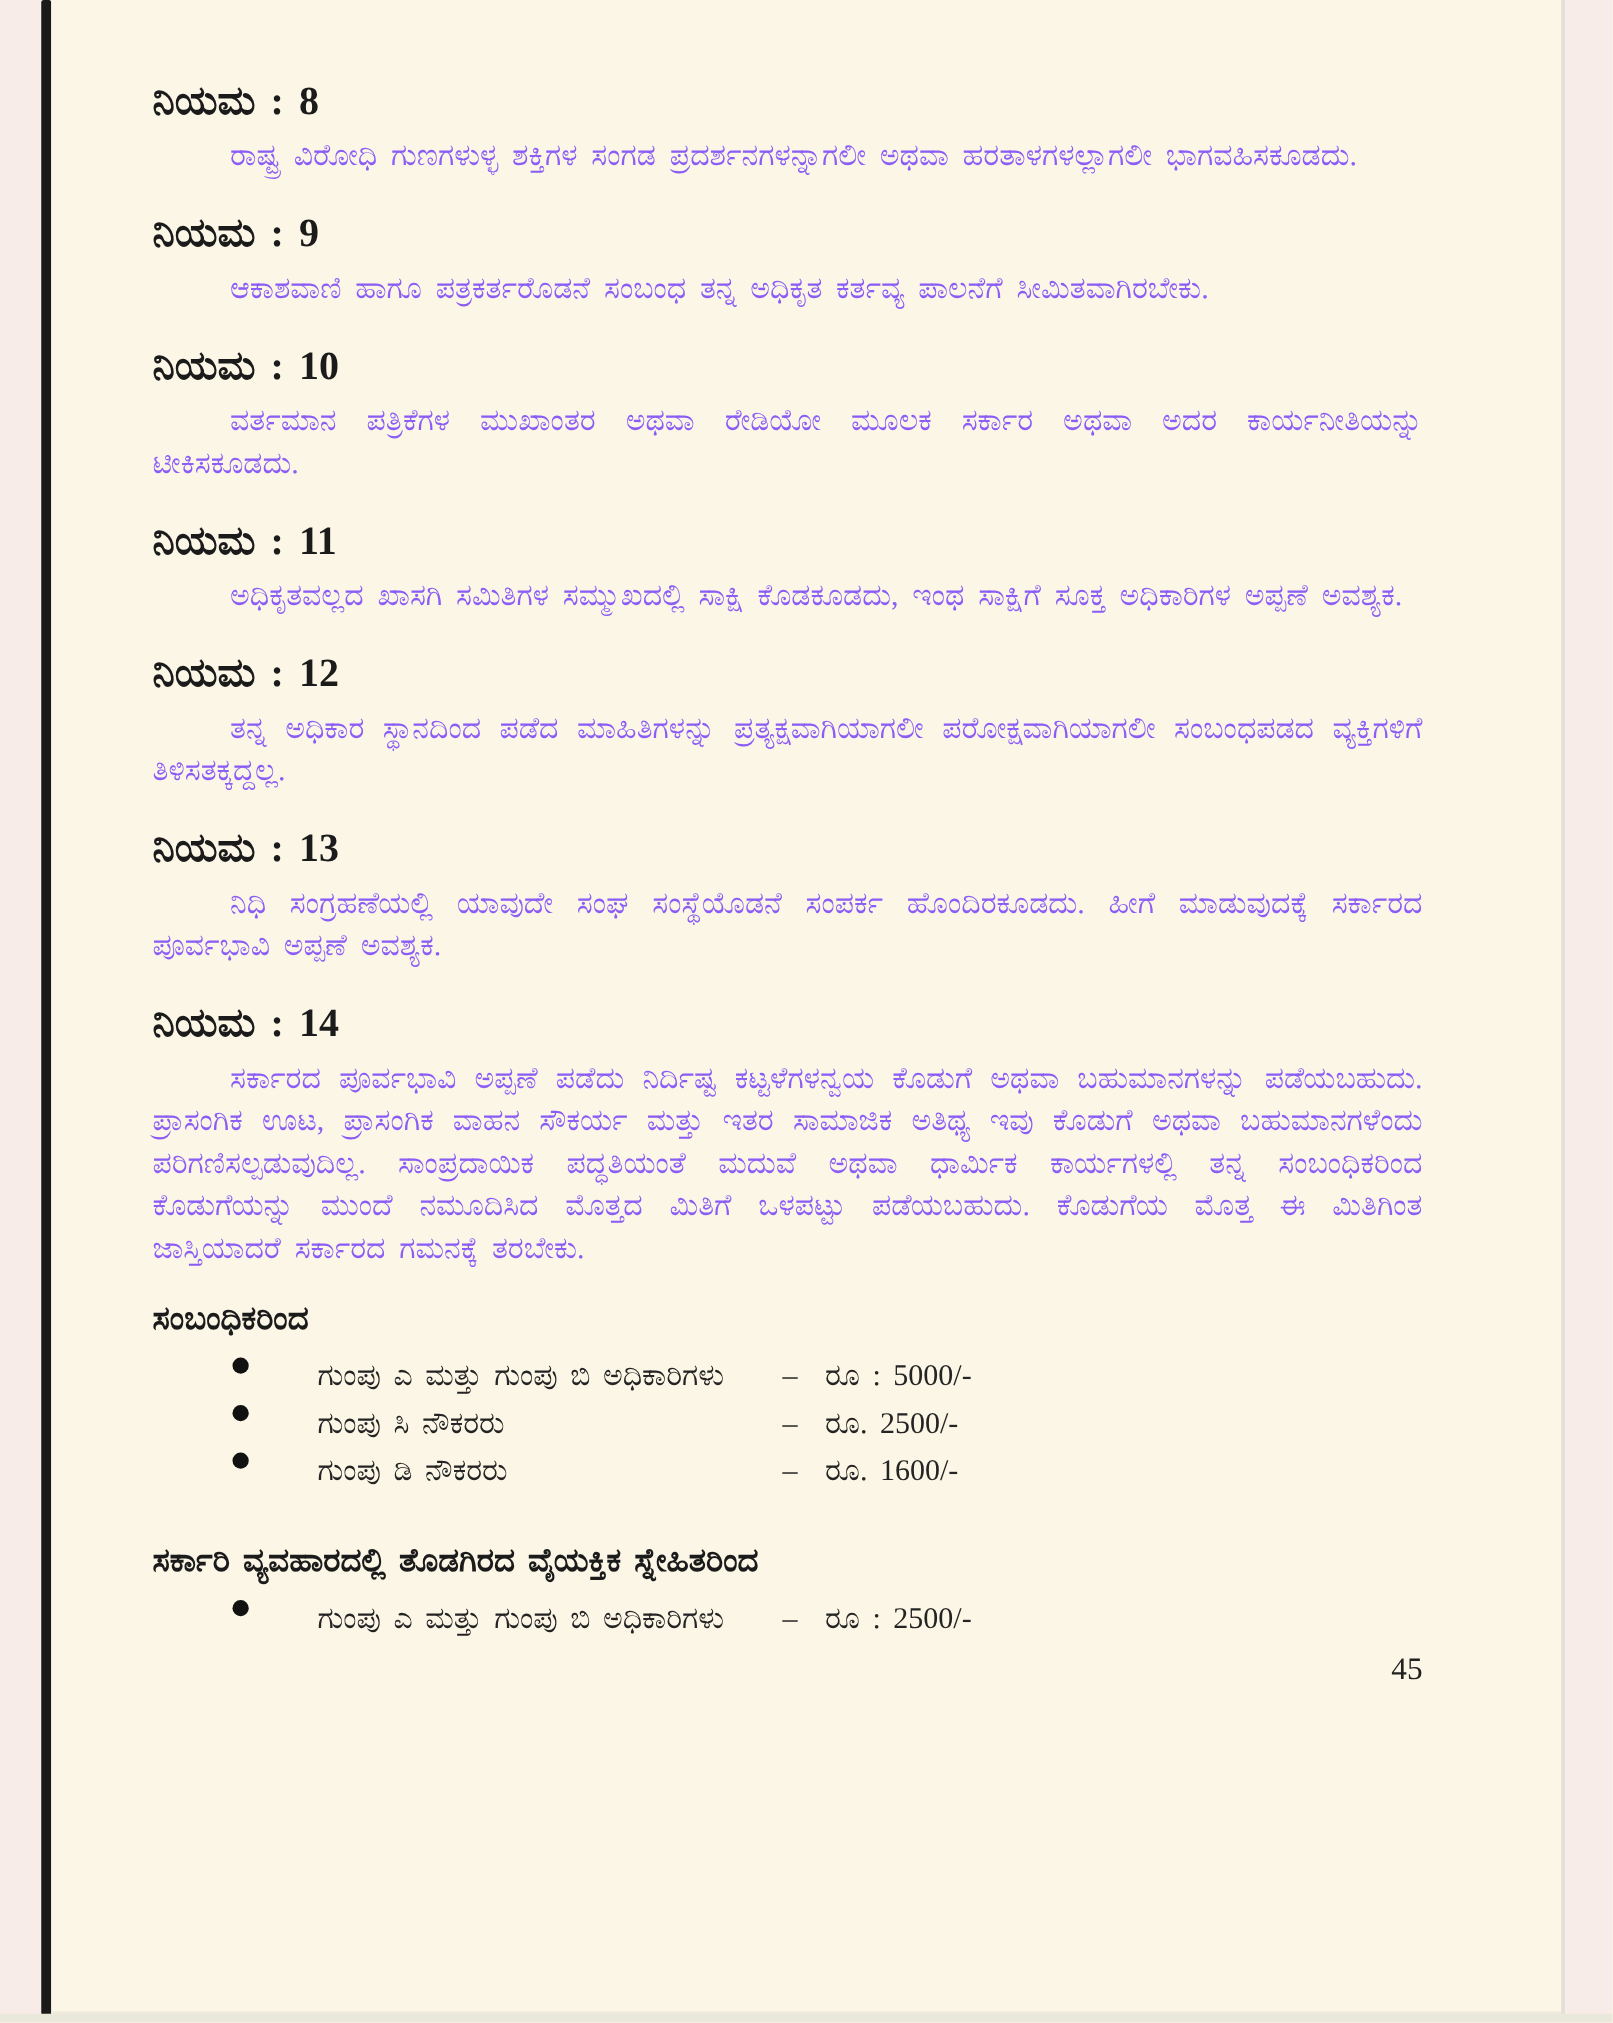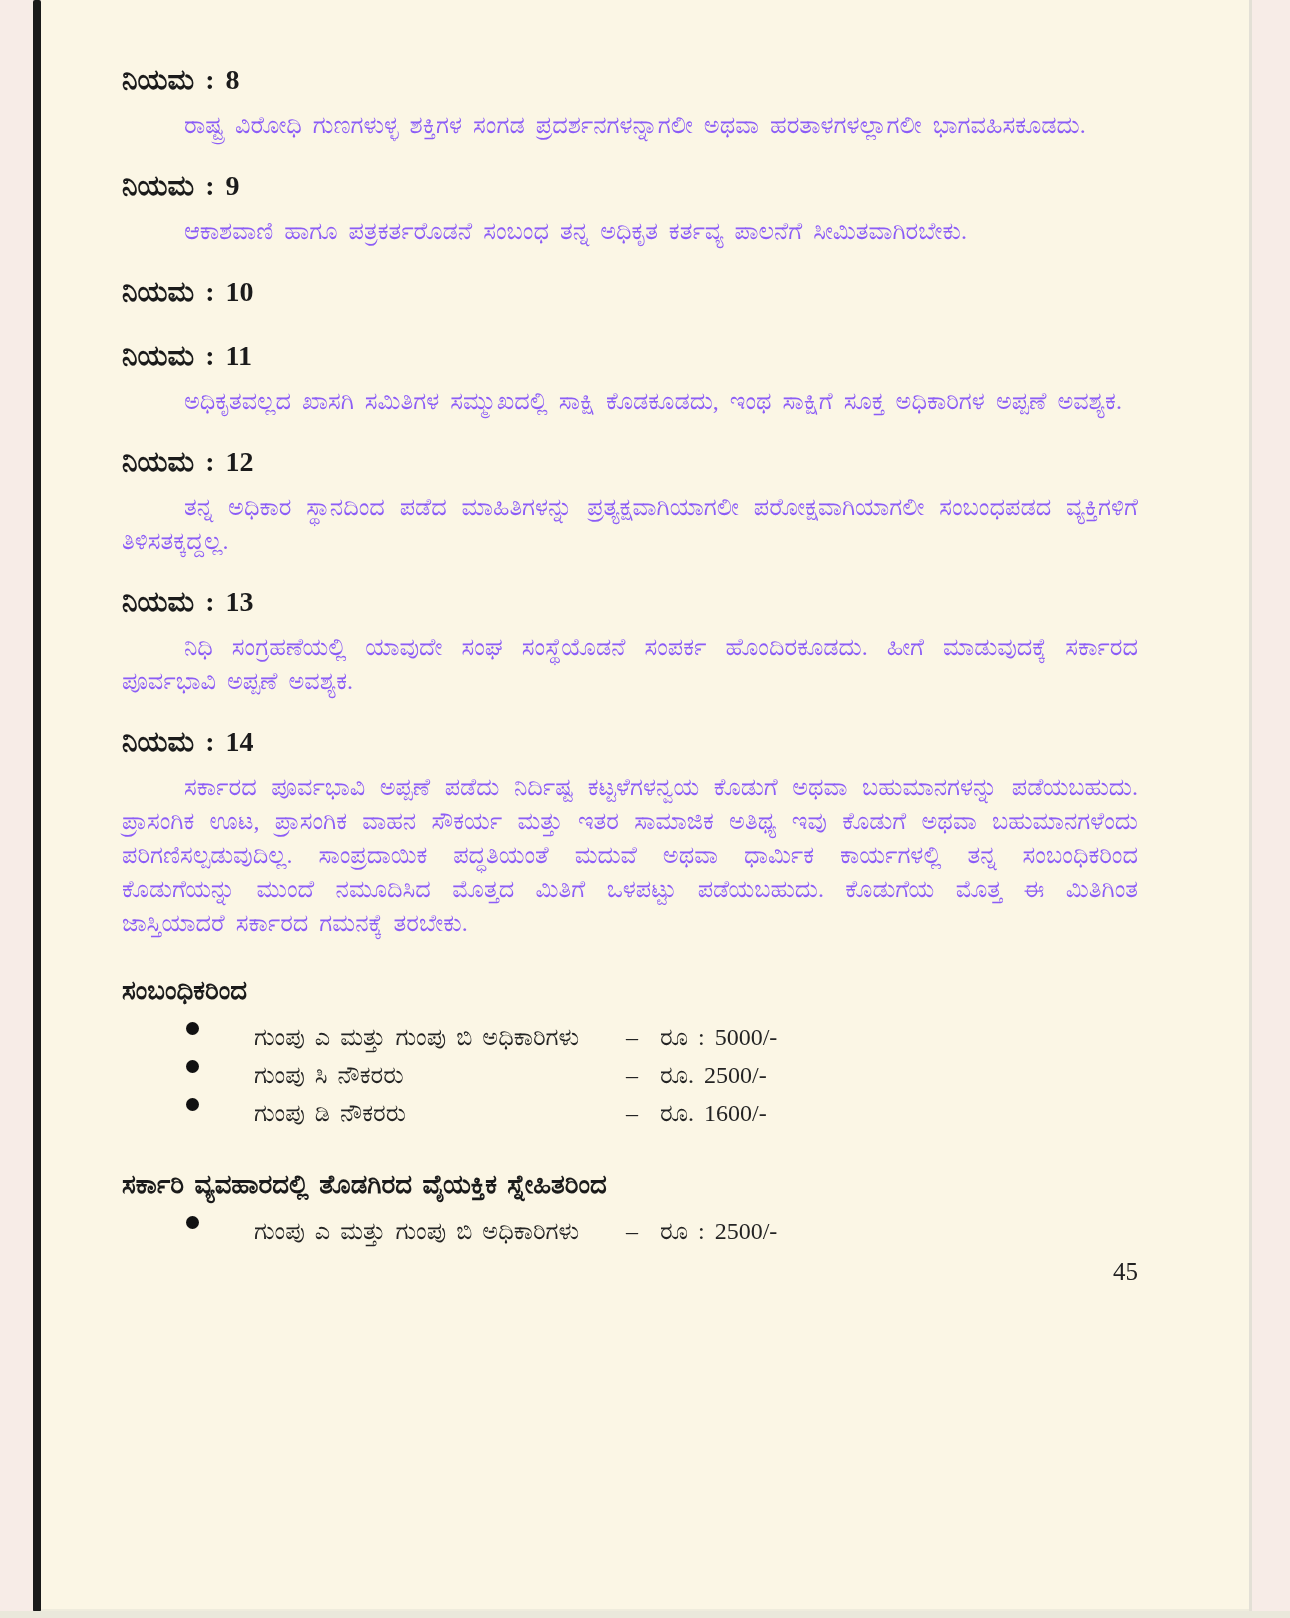--- a/index.html
+++ b/index.html
@@ -42,37 +42,37 @@
   }
   .content {
     position: absolute;
     left: 122px;
     top: 60px;
     width: 1016px;
     color: #242424;
   }
   .rule-heading {
     margin: 0;
-    font-size: 28px;
+    font-size: 32px;
     line-height: 40px;
     font-weight: bold;
     color: #1b1b1b;
     word-spacing: 4px;
   }
   .rule + .rule { margin-top: 24px; }
   .rule-para {
     margin: 8px 0 0 0;
     font-size: 24px;
     line-height: 34px;
     text-indent: 62px;
     text-align: justify;
     word-spacing: 5px;
     color: #8b5cf6;
   }
-  .gift-section { margin-top: 32px; }
+  .gift-section { margin-top: 20px; }
   .gift-section.second { margin-top: 38px; }
   .gift-heading {
     margin: 0 0 12px 0;
     font-size: 26px;
     line-height: 38px;
     font-weight: bold;
     color: #1b1b1b;
     word-spacing: 4px;
   }
   .bullet-row {
@@ -117,20 +117,21 @@
   </section>
 
   <section class="rule">
     <h2 class="rule-heading">ನಿಯಮ : 9</h2>
     <p class="rule-para">ಆಕಾಶವಾಣಿ ಹಾಗೂ ಪತ್ರಕರ್ತರೊಡನೆ ಸಂಬಂಧ ತನ್ನ ಅಧಿಕೃತ ಕರ್ತವ್ಯ ಪಾಲನೆಗೆ ಸೀಮಿತವಾಗಿರಬೇಕು.</p>
   </section>
 
 
   <section class="rule">
     <h2 class="rule-heading">ನಿಯಮ : 10</h2>
+    <p class="rule-para">ವರ್ತಮಾನ ಪತ್ರಿಕೆಗಳ ಮುಖಾಂತರ ಅಥವಾ ರೇಡಿಯೋ ಮೂಲಕ ಸರ್ಕಾರ ಅಥವಾ ಅದರ ಕಾರ್ಯನೀತಿಯನ್ನು ಟೀಕಿಸಕೂಡದು.</p>
   </section>
 
   <section class="rule">
     <h2 class="rule-heading">ನಿಯಮ : 11</h2>
     <p class="rule-para">ಅಧಿಕೃತವಲ್ಲದ ಖಾಸಗಿ ಸಮಿತಿಗಳ ಸಮ್ಮುಖದಲ್ಲಿ ಸಾಕ್ಷಿ ಕೊಡಕೂಡದು, ಇಂಥ ಸಾಕ್ಷಿಗೆ ಸೂಕ್ತ ಅಧಿಕಾರಿಗಳ ಅಪ್ಪಣೆ ಅವಶ್ಯಕ.</p>
   </section>
 
   <section class="rule">
     <h2 class="rule-heading">ನಿಯಮ : 12</h2>
     <p class="rule-para">ತನ್ನ ಅಧಿಕಾರ ಸ್ಥಾನದಿಂದ ಪಡೆದ ಮಾಹಿತಿಗಳನ್ನು ಪ್ರತ್ಯಕ್ಷವಾಗಿಯಾಗಲೀ ಪರೋಕ್ಷವಾಗಿಯಾಗಲೀ ಸಂಬಂಧಪಡದ ವ್ಯಕ್ತಿಗಳಿಗೆ ತಿಳಿಸತಕ್ಕದ್ದಲ್ಲ.</p>

